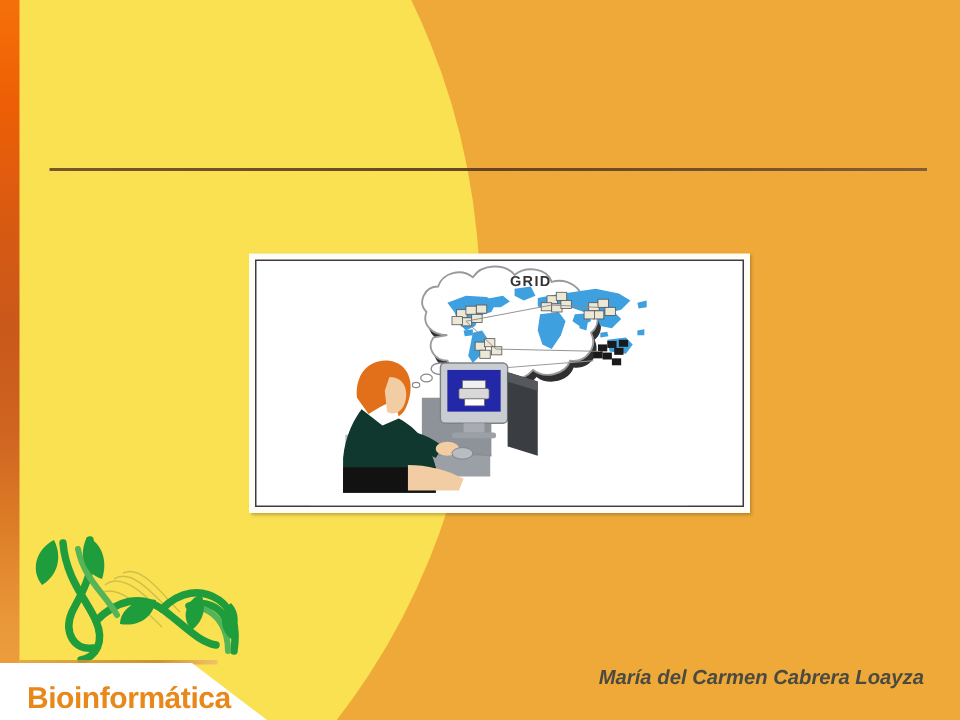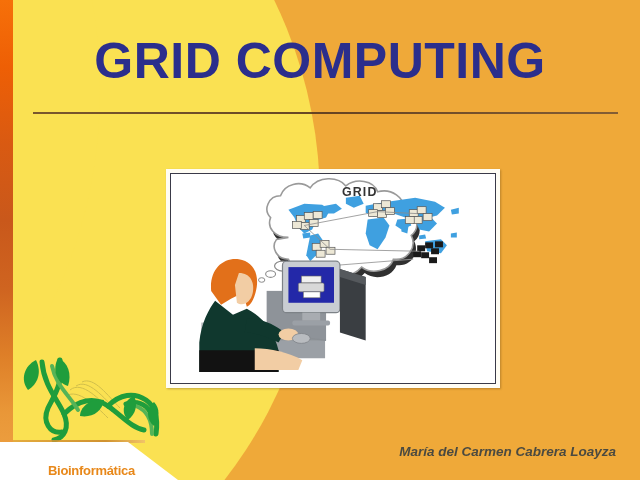--- a/index.html
+++ b/index.html
@@ -67,21 +67,21 @@
     left:33px;top:112px;
     width:585px;height:2px;
     background:linear-gradient(to right,#6E4B2A,#5A3A20 50%,#7A5734);
     opacity:.92;
   }
 
   
   .picture-frame{
     position:absolute;
     left:166px;top:169px;
-    width:334px;height:219px;
+    width:334px;height:173px;
     background:#FFFDF4;
     padding:4px;
     box-sizing:border-box;
     box-shadow:1px 1px 2px rgba(90,60,20,.35);
   }
   .picture-inner{
     width:100%;height:100%;
     background:#ffffff;
     border:1px solid #3a3a48;
     box-sizing:border-box;
@@ -126,40 +126,38 @@
   .logo-dna{
     position:absolute;
     left:8px;bottom:32px;
     width:165px;height:92px;
   }
   .logo-dna svg{display:block;width:100%;height:100%;}
   .logo-text{
     position:absolute;
     left:18px;bottom:2px;
     color:#E8881A;
-    font-size:13px;
+    font-size:20px;
     font-weight:bold;
     letter-spacing:-0.3px;
     font-family:"Liberation Sans", sans-serif;
     text-shadow:0 1px 0 rgba(255,255,255,.6);
-    margin-left:30px;
   }
 </style>
 </head>
 <body>
 
 <div id="slide">
 
   <div class="bg-amber"></div>
   <div class="bg-yellow-arc"></div>
   <div class="bg-yellow-arc2"></div>
 
   <div class="left-strip"></div>
 
-  <div class="title">GRID COMPUTING</div>
   <div class="title-rule"></div>
 
   <div class="picture-frame">
     <div class="picture-inner">
       <svg viewBox="0 0 326 211" xmlns="http://www.w3.org/2000/svg">
         <rect x="0" y="0" width="326" height="211" fill="#ffffff"></rect>
 
         <g transform="translate(3,4)">
           <path d="M118 66
                    C104 66 96 56 100 46

